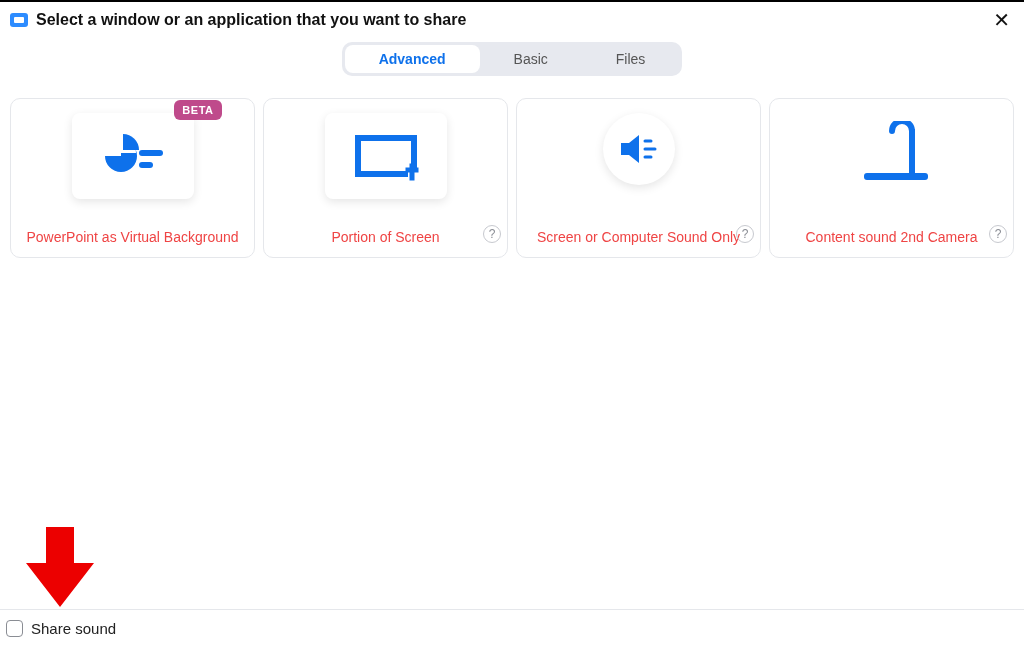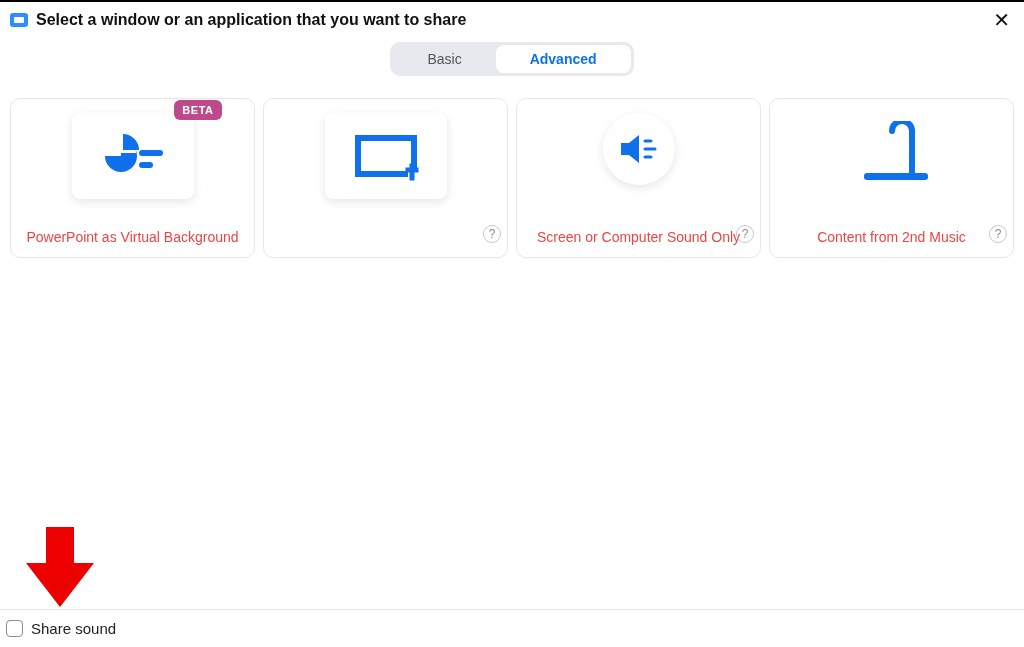--- a/index.html
+++ b/index.html
@@ -228,22 +228,23 @@
     <span class="app-icon"></span>
     <span class="header-title">Select a window or an application that you want to share</span>
   </div>
   <button class="close-btn">
     <span>✕</span>
   </button>
 </div>
 
 <div class="tabs-wrap">
   <div class="tabs">
+    <button class="tab active">Advanced</button>
     <button class="tab">Basic</button>
-    <button class="tab active">Advanced</button>
+    <button class="tab">Files</button>
   </div>
 </div>
 
 <div class="options">
 
   <div class="card">
     <div class="card-thumb">
       <svg class="ic" width="72" height="48" viewBox="0 0 72 48">
         <g fill="#0E71EB">
           <path d="M8 24 a16 16 0 1 0 16 -16 v16 z"></path>
@@ -261,20 +262,23 @@
   </div>
 
   <div class="card">
     <div class="card-thumb">
       <svg class="ic" width="72" height="52" viewBox="0 0 72 52">
         <rect x="8" y="8" width="56" height="36" fill="none" stroke="#0E71EB" stroke-width="6"></rect>
         <rect x="58" y="38" width="14" height="14" fill="#fff"></rect>
         <path d="M58 40 h8 M62 36 v12" stroke="#0E71EB" stroke-width="5" stroke-linecap="square"></path>
       </svg>
     </div>
+    <div class="card-title-row">
+      <span class="card-title">Portion of Screen</span>
+    </div>
     <span class="help-badge">?</span>
   </div>
 
   <div class="card">
     <div class="card-thumb round">
       <svg class="ic" width="44" height="36" viewBox="0 0 44 36">
         <path d="M4 12 h8 l10 -8 v28 l-10 -8 h-8 z" fill="#0E71EB"></path>
         <path d="M28 10 l6 0 M28 18 l10 0 M28 26 l6 0" stroke="#0E71EB" stroke-width="3" stroke-linecap="round"></path>
       </svg>
     </div>
@@ -286,21 +290,21 @@
 
   <div class="card">
     <div class="card-thumb none">
       <svg class="ic" width="96" height="70" viewBox="0 0 96 70">
         <path d="M48 10 a10 10 0 1 1 20 0" fill="none" stroke="#0E71EB" stroke-width="6" stroke-linecap="round"></path>
         <rect x="65" y="8" width="6" height="44" fill="#0E71EB"></rect>
         <rect x="20" y="52" width="64" height="7" rx="3" fill="#0E71EB"></rect>
       </svg>
     </div>
     <div class="card-title-row">
-      <span class="card-title">Content from 2nd Music</span>
+      <span class="card-title">Content sound 2nd Camera</span>
     </div>
     <span class="help-badge">?</span>
   </div>
 
 </div>
 
 <svg class="anno-arrow" viewBox="0 0 68 80">
   <polygon points="20,0 48,0 48,36 68,36 34,80 0,36 20,36" fill="#EC0000"></polygon>
 </svg>
 

